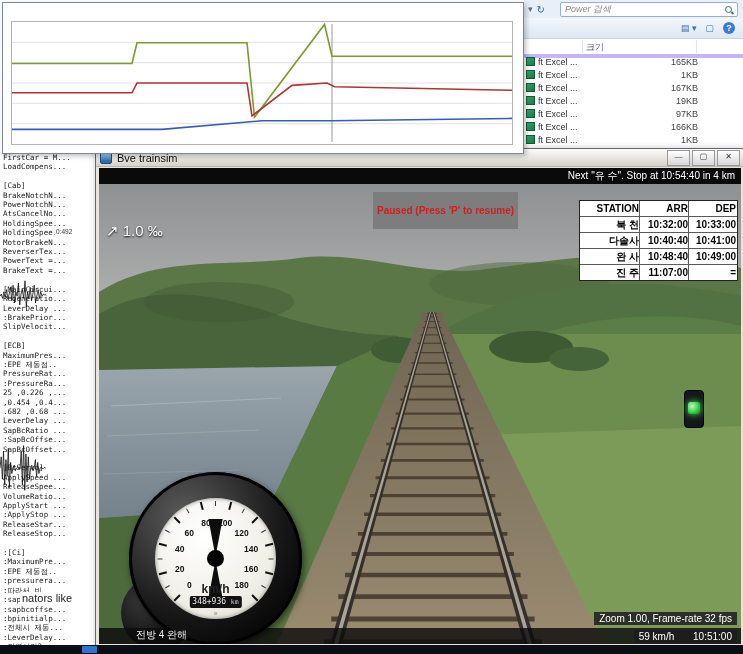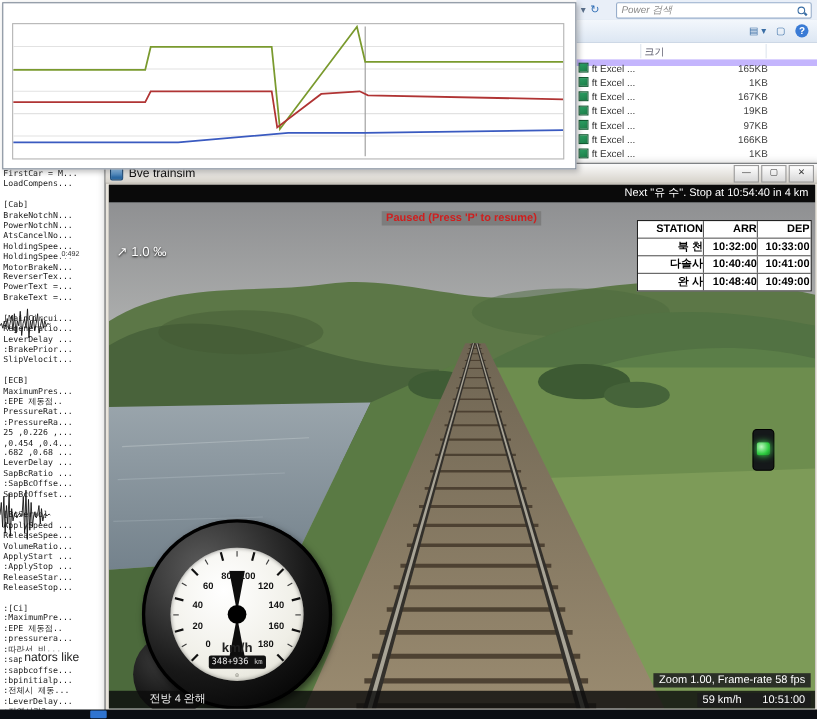--- a/index.html
+++ b/index.html
@@ -28,21 +28,21 @@
   .mag{position:relative;width:10px;height:10px;margin-right:3px;}
   .mag::before{content:"";position:absolute;left:1px;top:1px;width:5px;height:5px;border:1.5px solid #3a6ea5;border-radius:50%;}
   .mag::after{content:"";position:absolute;left:7px;top:7px;width:3px;height:1.6px;background:#3a6ea5;transform:rotate(45deg);}
   .ex-toolbar{position:absolute;left:0;top:18px;width:219px;height:21px;
     background:linear-gradient(#f3f7fc,#dde7f3);border-bottom:1px solid #c8d4e4;
     display:flex;justify-content:flex-end;align-items:center;gap:9px;padding-right:8px;box-sizing:border-box;}
   .tb-views{font-size:9px;color:#3a6ea5;}
   .tb-layout{font-size:9px;color:#3a6ea5;}
   .tb-help{width:12px;height:12px;border-radius:50%;background:#3a7bd5;color:#fff;
     font-size:9px;line-height:12px;text-align:center;font-weight:bold;}
-  .ex-colhead{position:absolute;left:0;top:39px;width:219px;height:15px;border-bottom:6px solid #c4b5fd;}
+  .ex-colhead{position:absolute;left:0;top:39px;width:219px;height:15px;border-bottom:4px solid #c4b5fd;}
   .ex-colhead .lbl{position:absolute;left:62px;top:2px;font-size:9px;color:#556;}
   .ex-colhead .sep1{position:absolute;left:58px;top:1px;width:1px;height:13px;background:#dfe5ee;}
   .ex-colhead .sep2{position:absolute;left:172px;top:1px;width:1px;height:13px;background:#dfe5ee;}
   .ex-rows{position:absolute;left:0;top:55px;width:219px;}
   .file-row{display:flex;align-items:center;height:13px;font-size:9px;color:#333;}
   .xls-icon{width:9px;height:9px;margin:0 3px 0 2px;background:linear-gradient(135deg,#2fa86a,#1a7a45);
     border:1px solid #145c34;box-sizing:border-box;flex:none;}
   .file-name{width:50px;overflow:hidden;white-space:nowrap;}
   .file-size{width:110px;text-align:right;padding-right:6px;color:#444;}
 
@@ -66,23 +66,23 @@
   .bve-btns{margin-left:auto;display:flex;gap:2px;}
   .bve-btn{width:21px;height:14px;border:1px solid #9a9a9a;background:linear-gradient(#ffffff,#d7d7d7);
     font-size:8px;line-height:12px;text-align:center;color:#333;}
   .bve-client{position:absolute;left:3px;top:19px;width:642px;height:476px;background:#000;}
   .info-bar{height:16px;background:#0a0a0a;color:#fff;font-size:10px;line-height:16px;
     text-align:right;padding-right:6px;box-sizing:border-box;white-space:nowrap;overflow:hidden;}
   .scene{position:absolute;left:0;top:16px;width:642px;height:460px;overflow:hidden;background:#9aa0a2;}
   .scene-art{position:absolute;left:0;top:0;}
 
   
-  .paused{left:248px;top:8px;background:#7d7d7d;color:#cf1f1f;font-weight:bold;font-size:10px;
-    padding:0 4px;line-height:13px;z-index:7;}
-  .grad-ind{left:7px;top:38px;color:#fff;font-size:12px;text-shadow:0 1px 2px #000;z-index:7;}
+  .paused{left:274px;top:8px;background:#7d7d7d;color:#cf1f1f;font-weight:bold;font-size:10px;
+    padding:12px 4px;line-height:13px;z-index:7;}
+  .grad-ind{left:7px;top:38px;color:#fff;font-size:15px;text-shadow:0 1px 2px #000;z-index:7;}
   .timetable{left:480px;top:16px;width:157px;background:#fff;border:1px solid #222;
     font-size:10px;color:#000;z-index:7;}
   .tt-row{display:flex;height:15px;line-height:15px;border-bottom:1px solid #5a5a5a;}
   .tt-row:last-child{border-bottom:none;}
   .tt-cell{text-align:right;font-weight:bold;border-right:1px solid #5a5a5a;overflow:hidden;white-space:nowrap;}
   .tt-cell:last-child{border-right:none;}
   .tt-c0{width:59px;} .tt-c1{width:48px;} .tt-c2{width:47px;}
   .tt-hl{background:#bdbdbd;}
   .signal{left:585px;top:206px;width:18px;height:36px;background:#15181a;border:1px solid #000;
     border-radius:4px;z-index:6;}
@@ -358,20 +358,25 @@
             <div class="tt-row">
               <div class="tt-cell tt-c0">다솔사</div>
               <div class="tt-cell tt-c1">10:40:40</div>
               <div class="tt-cell tt-c2">10:41:00</div>
             </div>
             <div class="tt-row">
               <div class="tt-cell tt-c0">완 사</div>
               <div class="tt-cell tt-c1">10:48:40</div>
               <div class="tt-cell tt-c2">10:49:00</div>
             </div>
+            <div class="tt-row">
+              <div class="tt-cell tt-c0">진 주</div>
+              <div class="tt-cell tt-c1">11:07:00</div>
+              <div class="tt-cell tt-c2">=</div>
+            </div>
           </div>
         <div class="abs signal">
           <div class="signal-light"></div>
         </div>
 
         <div class="abs gauge2"></div>
         <div class="abs gauge">
           <div class="gauge-face">
             <div class="needle-t"></div>
             <div class="needle-b"></div>
@@ -409,21 +414,21 @@
               <div class="num" style="transform: translate(9.6px, -35.7px);">100</div>
               <div class="num" style="transform: translate(26.2px, -26.2px);">120</div>
               <div class="num" style="transform: translate(35.7px, -9.6px);">140</div>
               <div class="num" style="transform: translate(35.7px, 9.6px);">160</div>
               <div class="num" style="transform: translate(26.2px, 26.2px);">180</div>
             </div>
         </div>
 
         <div class="abs bottom-bar"></div>
         <div class="abs bottom-left-text">전방 4 완해</div>
-        <div class="abs zoom-box">Zoom 1.00, Frame-rate 58 fps</div>
+        <div class="abs zoom-box">Zoom 1.00, Frame-rate 32 fps</div>
         <div class="abs speed-box">
           <span>59 km/h</span>
           <span class="t">10:51:00</span>
         </div>
       </div>
     </div>
   </div>
 
   <div class="abs vq">
     <div class="vq-chart">

